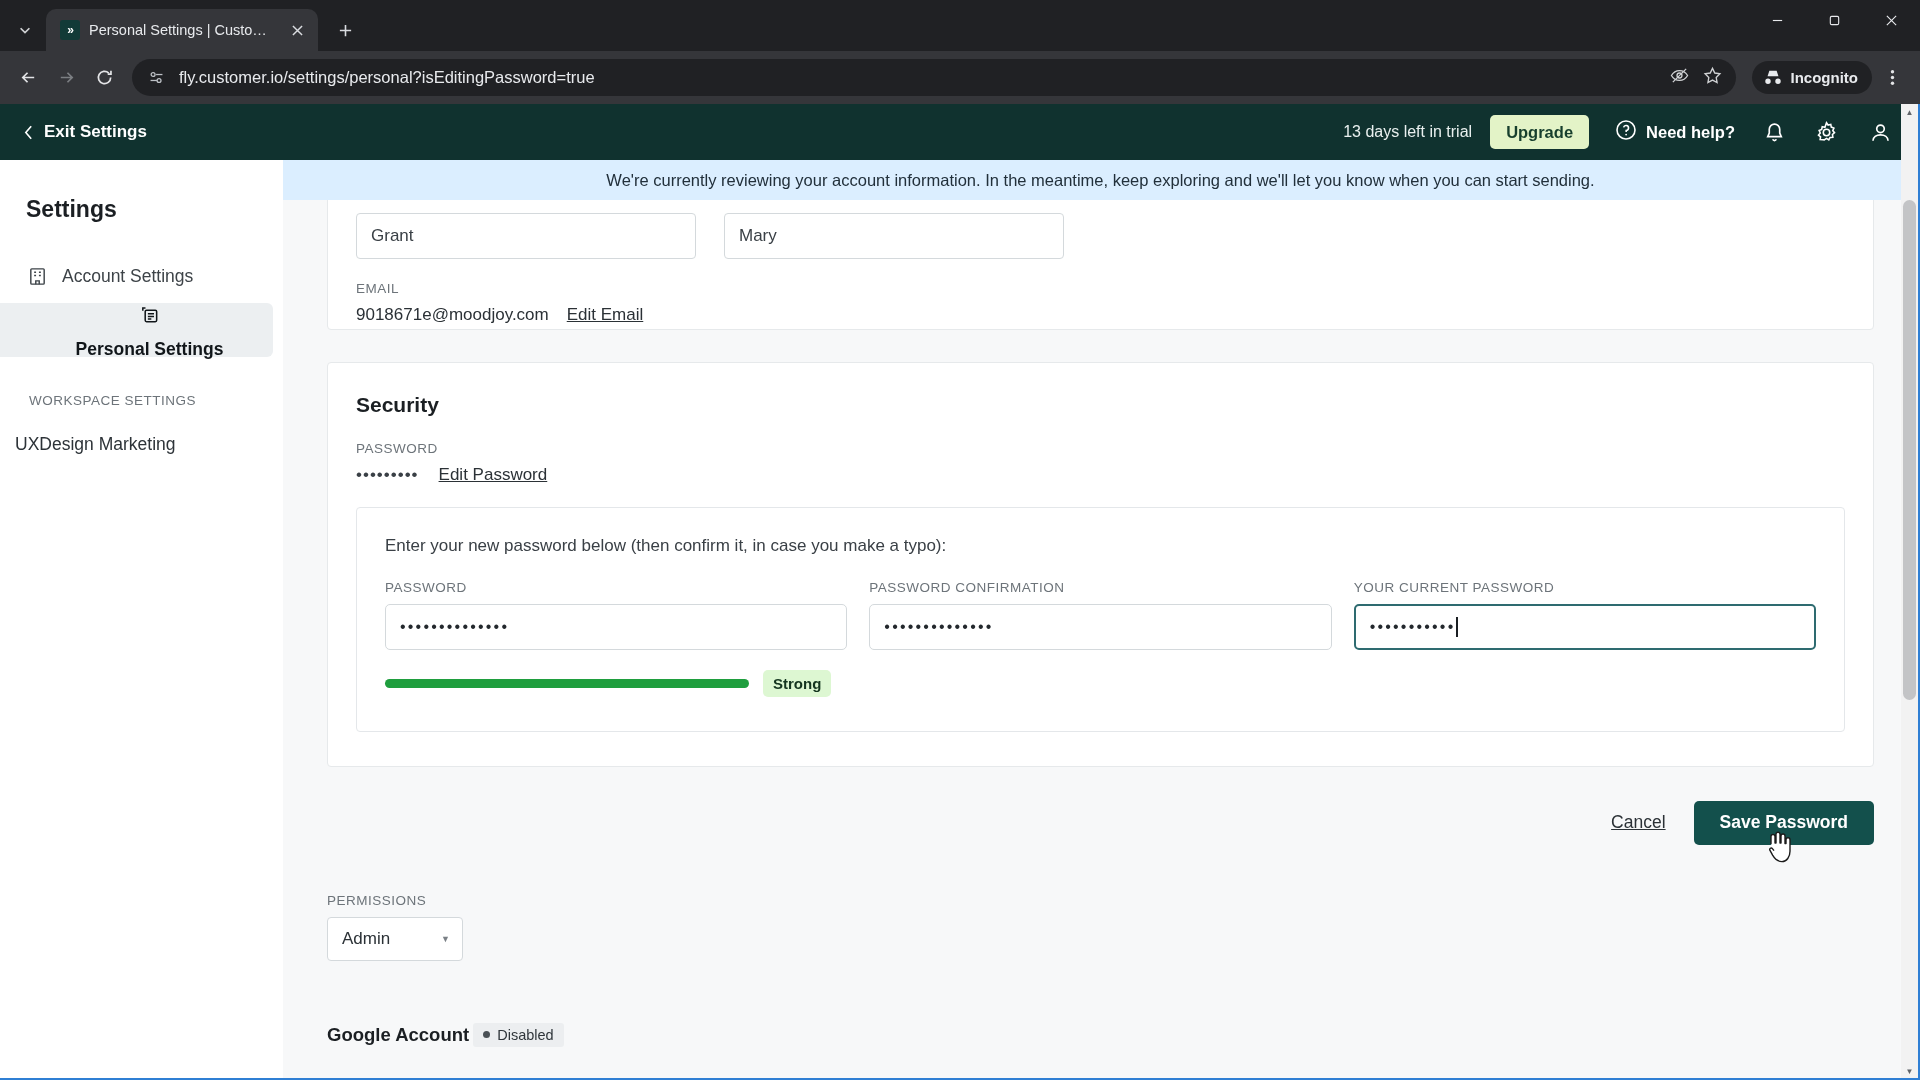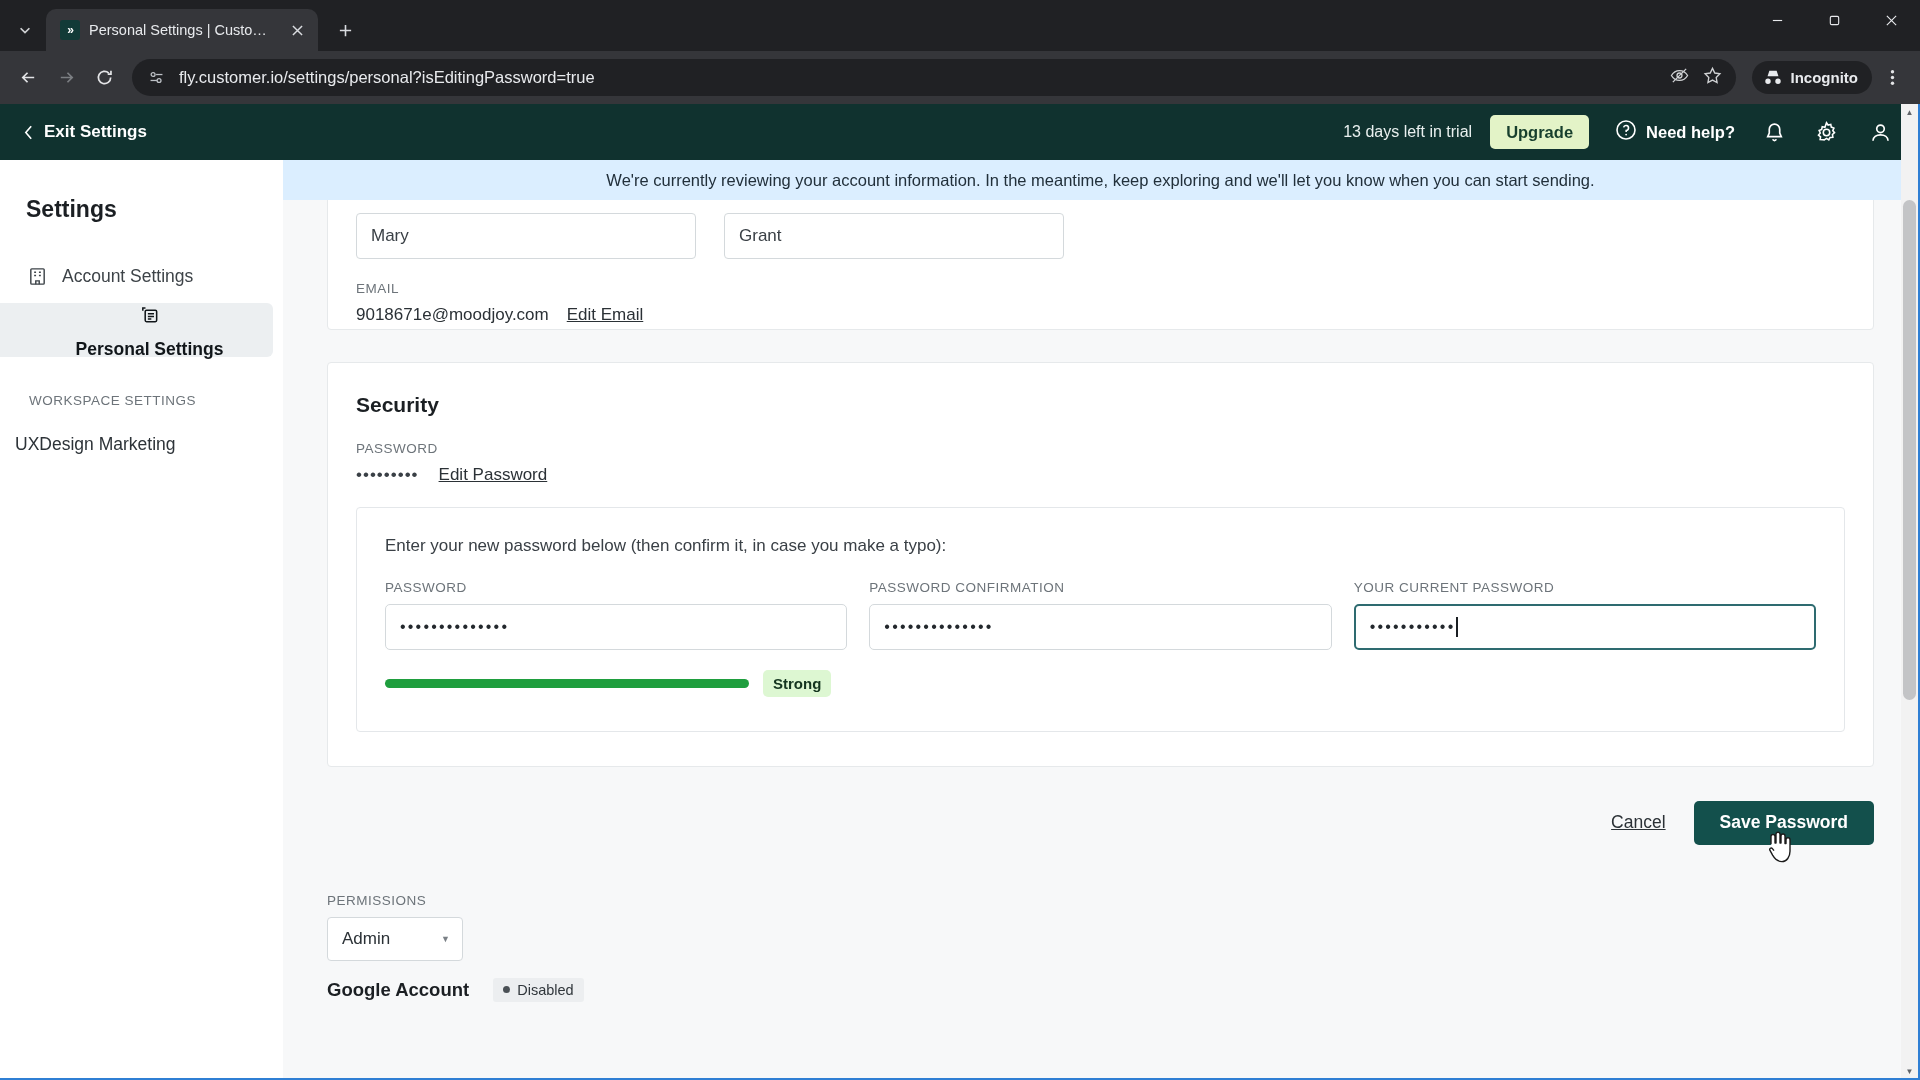--- a/index.html
+++ b/index.html
@@ -230,21 +230,21 @@
 
   .below { padding: 0 0 0 44px; }
   .perm-label { font-size: 13.5px; letter-spacing:.5px; color:#6d747a; margin: 48px 0 9px; }
   .select {
     width: 136px; height: 44px; border: 1px solid #d4d9dc; border-radius: 4px;
     display:flex; align-items:center; justify-content:space-between;
     padding: 0 12px 0 14px; font-size: 17px; color: #2b3136; background:#fff;
   }
   .select .arrow { font-size: 9px; color: #7a8086; }
 
-  .sub-head { display:flex; align-items:center; gap: 24px; margin-top: 17px; }
+  .sub-head { display:flex; align-items:center; gap: 4px; margin-top: 62px; }
   .sub-head .h { font-size: 18.5px; font-weight: 700; color: #1b1f23; }
   .chip {
     display:flex; align-items:center; gap: 7px;
     background: #eceef0; color: #30363b; font-size: 14.5px;
     padding: 4px 10px; border-radius: 3px;
   }
   .chip .dot { width: 7px; height: 7px; border-radius: 50%; background: #4a5055; }
   .below .link-row { margin-top: 22px; }
 
   
@@ -444,22 +444,22 @@
       <div class="main-wrap">
 
         <div class="banner">
           <span>We're currently reviewing your account information. In the meantime, keep exploring and we'll let you know when you can start sending.</span>
         </div>
 
         <div class="scroll-area">
 
           <div class="card top">
             <div class="name-row">
+              <div class="name-input">Grant</div>
               <div class="name-input">Mary</div>
-              <div class="name-input">Grant</div>
             </div>
             <div class="field-label">EMAIL</div>
             <div class="email-row">
               <span class="email-val">9018671e@moodjoy.com</span>
               <span class="link">Edit Email</span>
             </div>
           </div>
 
           <div class="card sec">
             <div class="sec-title">Security</div>

